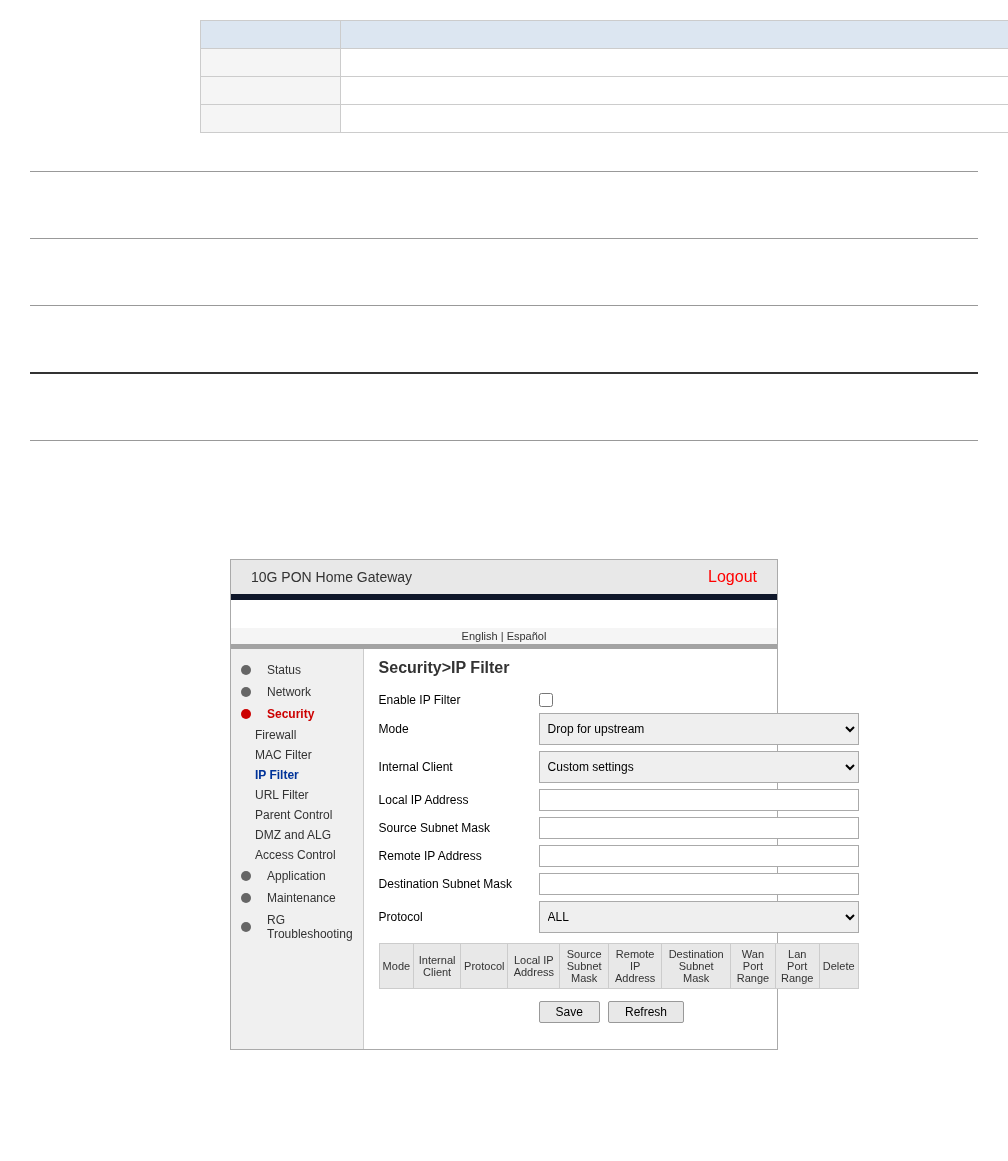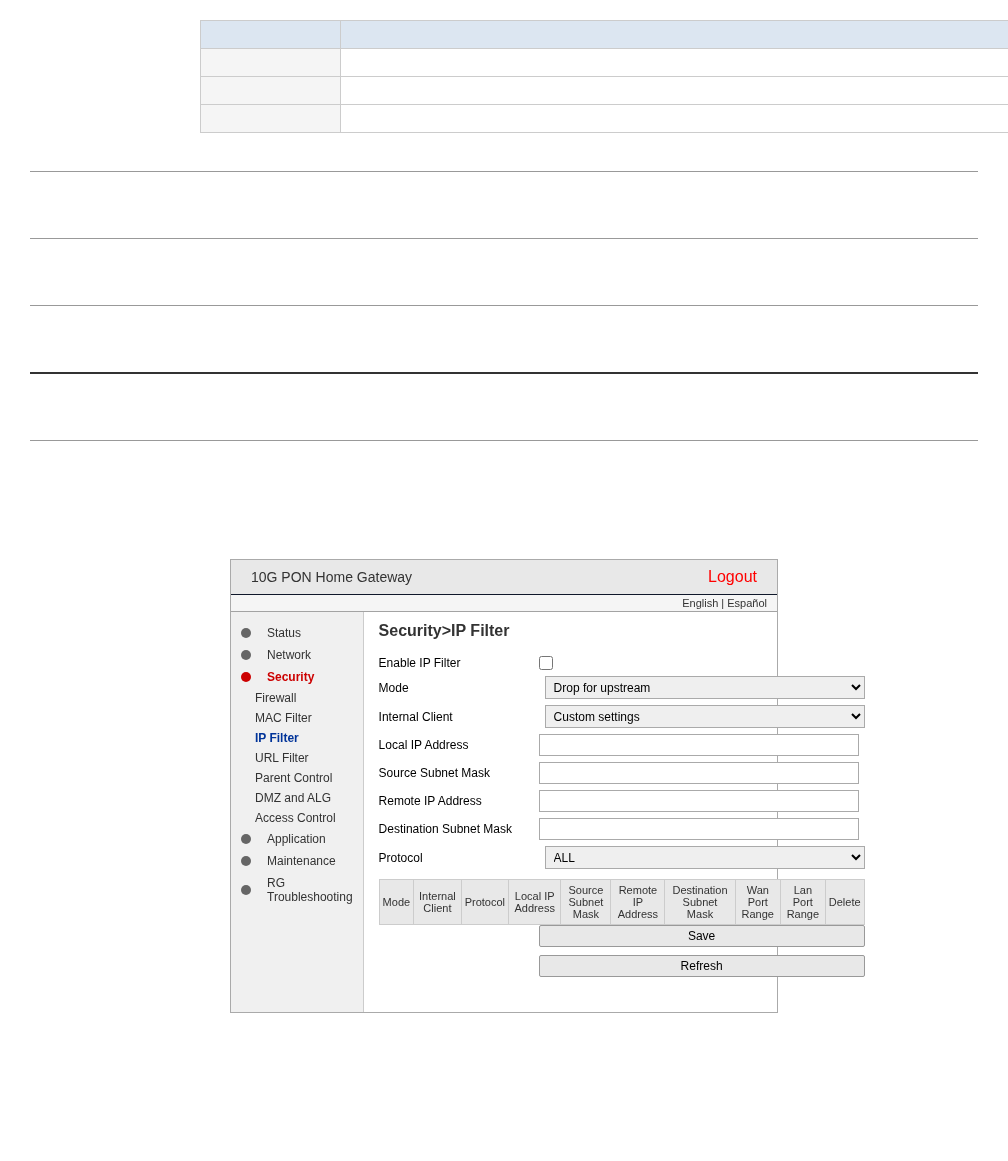--- a/index.html
+++ b/index.html
@@ -58,41 +58,42 @@
       margin: 20px 230px 20px 230px;
       border: 1px solid #aaa;
     }
 
     .gateway-header {
       background: #e8e8e8;
       padding: 8px 20px;
       display: flex;
       justify-content: space-between;
       align-items: center;
-      border-bottom: 1px solid #0f172a;
+      border-bottom: 6px solid #0f172a;
     }
 
     .gateway-title {
       font-size: 14px;
       color: #333;
     }
 
     .logout-link {
       color: red;
       text-decoration: none;
       font-size: 16px;
       cursor: pointer;
     }
 
     .language-bar {
-      text-align: right;
+      text-align: center;
       padding: 2px 10px;
       font-size: 11px;
       background: #f5f5f5;
-      border-bottom: 1px solid #a3a3a3;
+      border-bottom: 5px solid #a3a3a3;
+      margin-top: 28px;
     }
 
     .language-bar a {
       color: #333;
       text-decoration: none;
     }
 
     .gateway-body {
       display: flex;
     }
@@ -175,25 +176,24 @@
       flex-shrink: 0;
     }
 
     .form-control-checkbox {
       width: 14px;
       height: 14px;
     }
 
     .form-control-select {
       width: 320px;
-      height: 23px;
+      height: 32px;
       border: 1px solid #aaa;
       font-size: 12px;
       padding: 1px 4px;
-      margin-left: 6px;
     }
 
     .form-control-input {
       width: 320px;
       height: 22px;
       border: 1px solid #aaa;
       font-size: 12px;
       padding: 1px 4px;
     }
 
@@ -211,23 +211,23 @@
       padding: 4px 3px;
       text-align: center;
       font-weight: normal;
       color: #333;
     }
 
     
     .button-row {
       display: flex;
       gap: 8px;
+      margin-top: 12px;
       justify-content: flex-start;
       padding-left: 160px;
-      flex-direction: column;
     }
 
     .btn {
       padding: 3px 16px;
       border: 1px solid #999;
       background: #e8e8e8;
       cursor: pointer;
       font-size: 12px;
       border-radius: 2px;
     }

